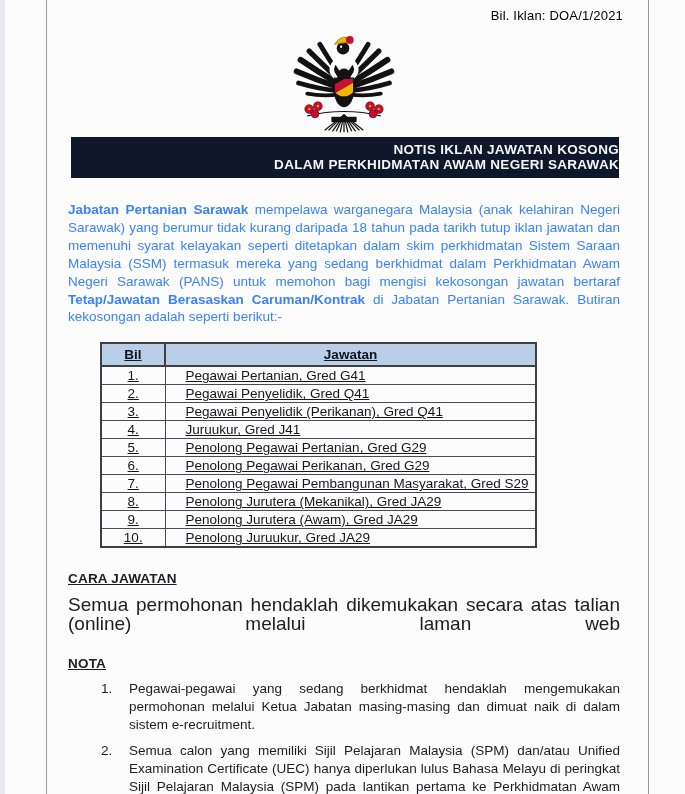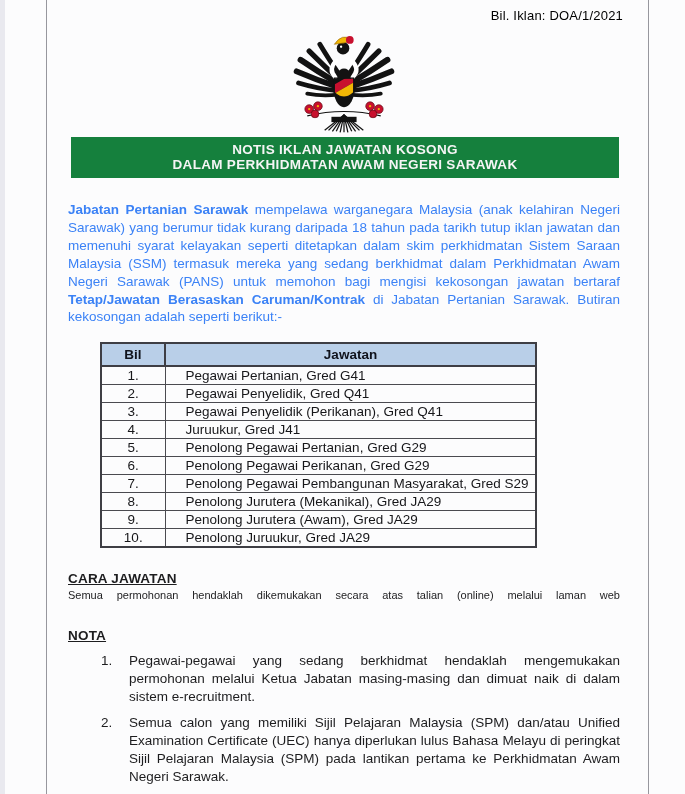--- a/index.html
+++ b/index.html
@@ -17,48 +17,48 @@
   .ref-line {
     position:absolute; top:8px; right:62px;
     font-size:13px; color:#000000; letter-spacing:0.2px;
   }
 
   .content { position:absolute; left:68px; top:0; width:552px; }
 
   .crest-wrap { margin:31px auto 0; width:116px; height:102px; display:flex; justify-content:center; }
 
   .banner {
-    margin:4px 0 0 3px; width:548px; background:#15803d; color:#f5f5f5;
-    text-align:center; font-weight:bold; font-size:13.5px;
+    margin:4px 0 0 3px; width:548px; background:#0f172a; color:#f5f5f5;
+    text-align:right; font-weight:bold; font-size:13.5px;
     padding:5px 0 6px; line-height:15px; letter-spacing:0.3px;
   }
 
   .intro {
     margin-top:23px; font-size:13.5px; line-height:17.9px;
     text-align:justify; color:#3b82f6;
   }
 
   table.vacancy {
     margin:16px 12px 0 32px; width:437px; border-collapse:collapse;
-    font-size:13.5px; color:#17171a;
+    font-size:13.5px; color:#17171a;text-decoration:underline;
   }
   table.vacancy th {
     border:2px solid #3e3e44; background:#b9cfe8;
     font-weight:bold; padding:3px 4px; font-size:13.5px; color:#10131c;
   }
   table.vacancy td { border:1px solid #4a4a50; padding:1px 4px; height:17px; }
   table.vacancy td.bil { width:64px; text-align:center; border-left:2px solid #3e3e44; }
   table.vacancy td.jawatan { padding-left:20px; border-right:2px solid #3e3e44; }
   table.vacancy tr:last-child td { border-bottom:2px solid #3e3e44; }
 
   .section-heading {
     margin-top:23px; font-size:13.5px; font-weight:bold;
     text-decoration:underline; letter-spacing:0.2px;
   }
-  .cara-text { font-size:11px; line-height:19px; }
+  .cara-text { margin-top:9px; font-size:19px; line-height:19px; }
   .cara-text .line1 { display:block; text-align:justify; text-align-last:justify; }
   .cara-text .url { display:block; font-weight:bold; }
 
   .nota-list { margin-top:9px; }
   .nota-item { display:flex; margin-top:8px; font-size:13.5px; line-height:18px; }
   .nota-item .num { width:28px; flex:none; text-align:left; padding-left:33px; box-sizing:content-box; }
   .nota-item .txt { flex:1; text-align:justify; }
   b { font-weight:bold; }
 </style>
 </head>

